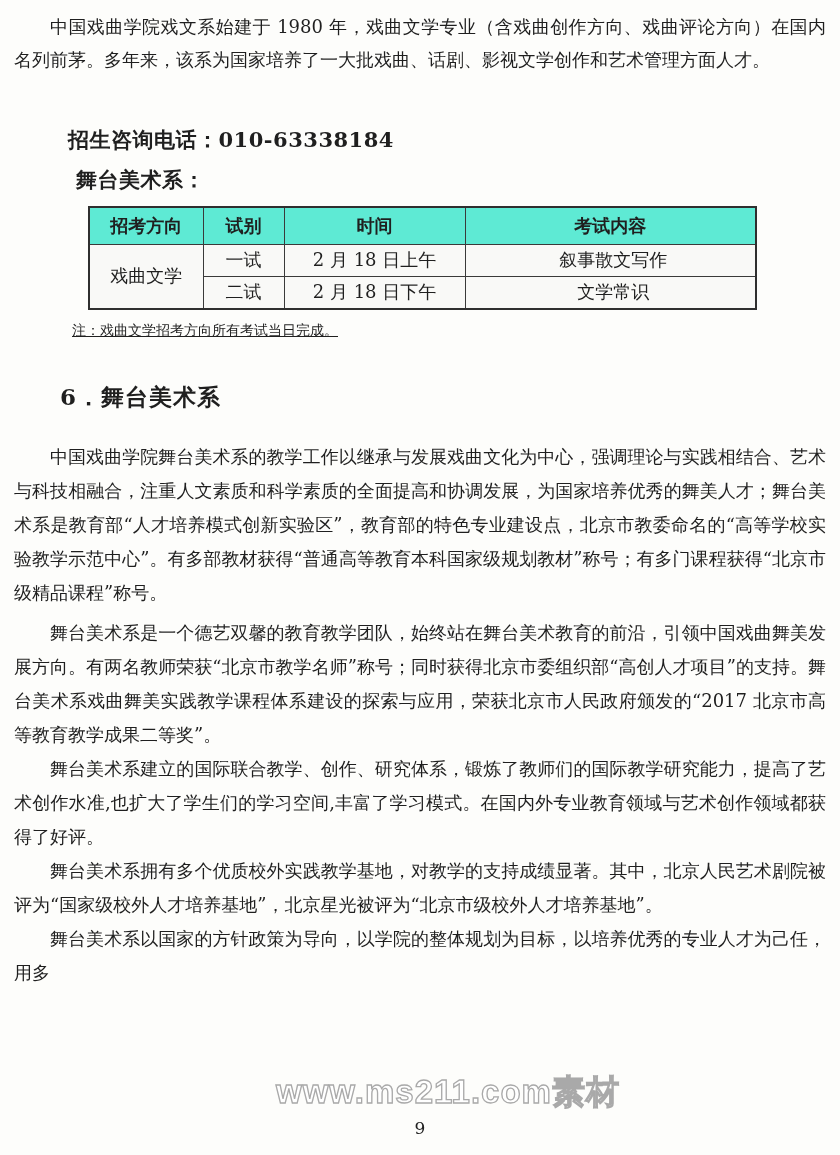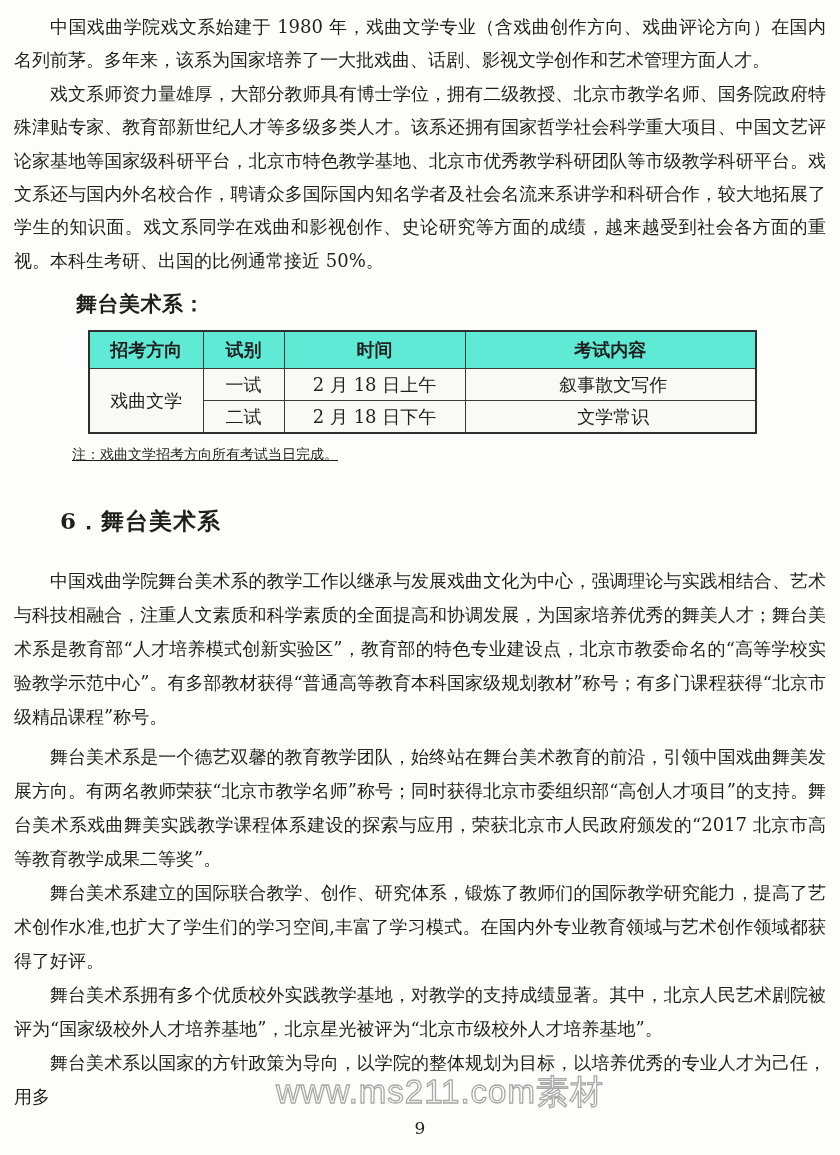--- a/index.html
+++ b/index.html
@@ -71,21 +71,21 @@
     letter-spacing: 1px;
   }
   .section-body { margin-top: 28px; }
   .section-body .para { line-height: 34px; }
   .section-body .para.gap-after { margin-bottom: 6px; }
   .watermark {
     position: absolute;
     left: 276px; top: 1070px;
     font-family: "Liberation Sans", sans-serif;
     font-size: 33px;
-    font-weight: normal;
+    font-weight: bold;
     letter-spacing: 1px;
     color: rgba(255,255,255,0.85);
     -webkit-text-stroke: 1.3px #a9a9a9;
     white-space: nowrap;
     pointer-events: none;
   }
   .page-number {
     position: absolute;
     left: 0; right: 0;
     top: 1118px;
@@ -94,22 +94,22 @@
     color: #222;
   }
 </style>
 </head>
 <body>
 
 <div class="page">
 
   <p class="para">中国戏曲学院戏文系始建于 1980 年，戏曲文学专业（含戏曲创作方向、戏曲评论方向）在国内名列前茅。多年来，该系为国家培养了一大批戏曲、话剧、影视文学创作和艺术管理方面人才。</p>
 
-  <p class="para">戏文系师资力量雄厚，大部分教师具有博士学位，拥有二级教授、北京市教学名师、国务院政府特殊津贴专家、教育部新世纪人才等多级多类人才。该系还拥有国家哲学社会科学重大项目、中国文艺评论家基地等国家级科研平台，北京市特色教学基地、北京市优秀教学科研团队等市级教学科研平台。戏文系还与国内外名校合作，聘请众多国际国内知名学者及社会名流来系讲学和科研合作，较大地拓展了学生的知识面。戏文系同学在戏曲和影视创作、史论研究等方面的成绩，越来越受到社会各方面的重视。本科生考研、出国的比例通常接近 50%。</p>
 
+  <div class="phone-line">招生咨询电话：010-63338184</div>
 
   <div class="exam-label">舞台美术系：</div>
 
   <table class="exam-table">
     <colgroup>
       <col style="width:114px">
       <col style="width:81px">
       <col style="width:181px">
       <col style="width:291px">
     </colgroup>

